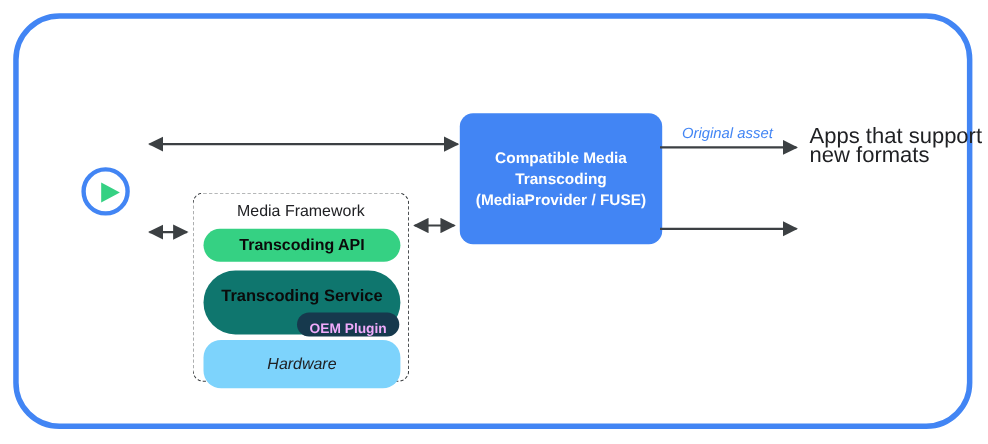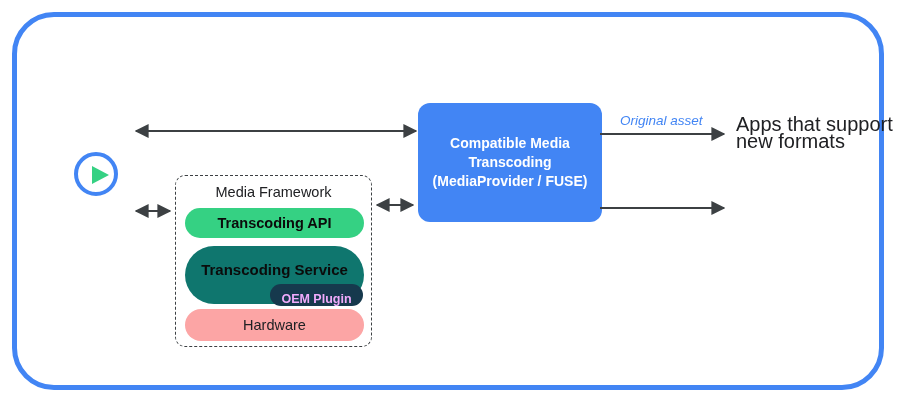--- a/index.html
+++ b/index.html
@@ -130,25 +130,26 @@
     background: #16394D;
     border-radius: 11px;
     font-size: 12.5px;
     font-weight: bold;
     color: #f0abfc;
   }
   #pill-hardware {
     left: 9px;
     top: 133px;
     width: 179px;
-    height: 32px;
-    background: #fca5a5;
+    height: 44px;
+    background: #7dd3fc;
     border-radius: 16px;
     font-size: 14.5px;
     color: #202124;
+    font-style: italic;
   }
   
   #cmt-box {
     position: absolute;
     left: 418px;
     top: 103px;
     width: 184px;
     height: 119px;
     box-sizing: border-box;
     background: #4285F4;

